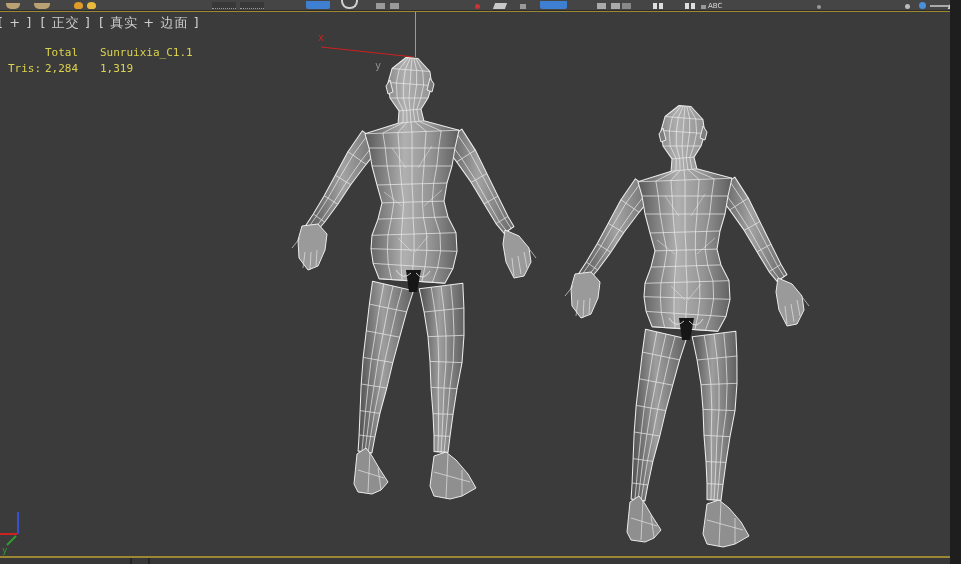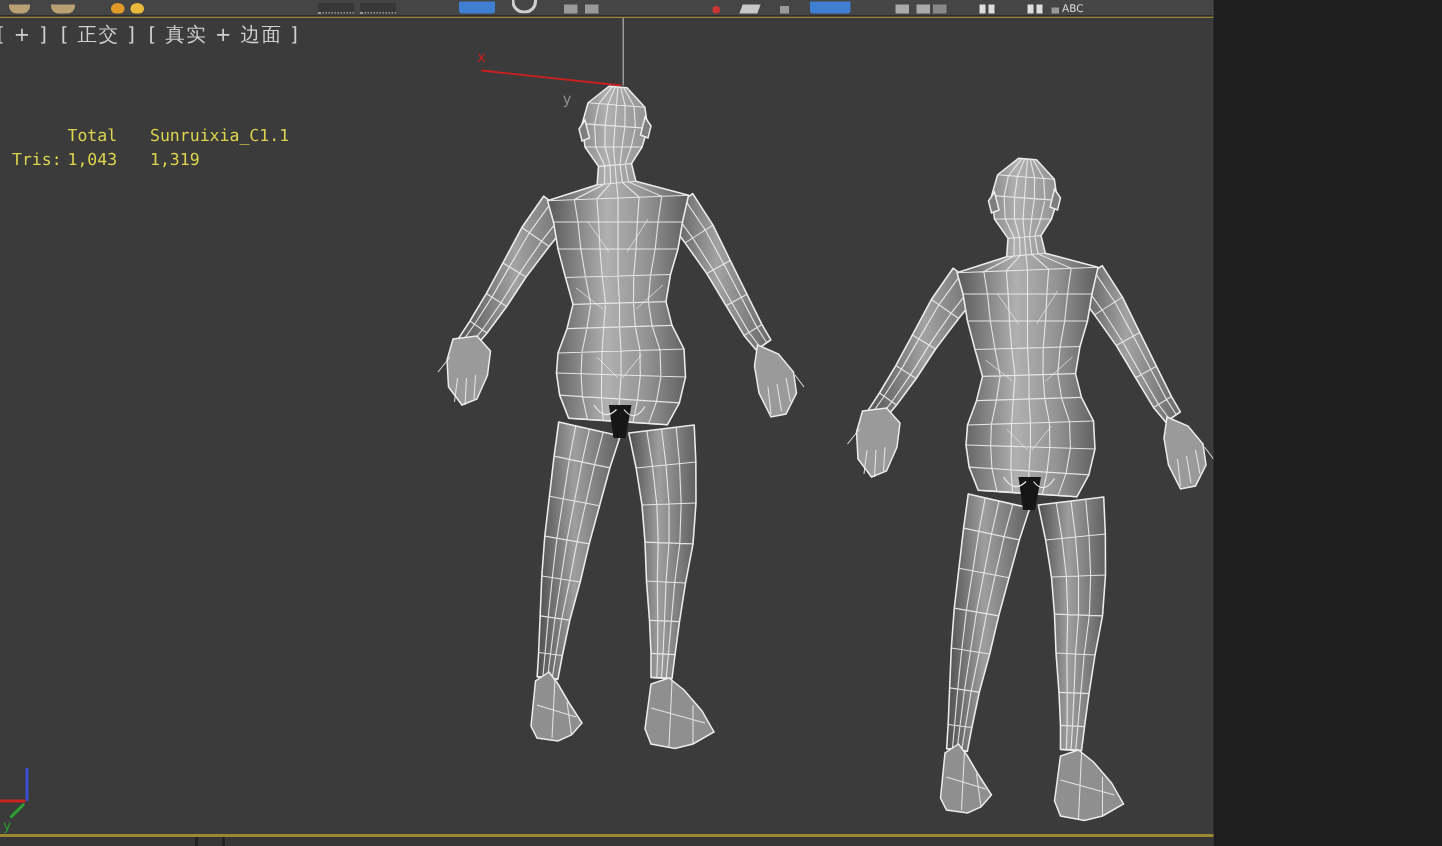--- a/index.html
+++ b/index.html
@@ -1,36 +1,36 @@
 <!DOCTYPE html>
 <html><head>
 <meta charset="utf-8">
 <style>
   html,body{margin:0;padding:0;background:#1e1e1e;}
-  .screen{position:relative;width:809px;height:564px;overflow:hidden;background:#3b3b3b;
+  .screen{position:relative;width:950px;height:564px;overflow:hidden;background:#3b3b3b;
           font-family:"DejaVu Sans",sans-serif;}
   
   .toolbar{position:absolute;top:0;left:0;width:961px;height:10px;background:#454545;
            border-bottom:1px solid #2d2d2d;z-index:6;}
   .frag{position:absolute;bottom:1px;display:block;}
   .frag-text{position:absolute;bottom:0;font-size:7px;line-height:8px;color:#d8d8d8;
              font-family:"DejaVu Sans",sans-serif;letter-spacing:0;}
   
   .vp-border{position:absolute;left:0;width:961px;height:2px;background:#9c8733;z-index:5;}
   .vp-border.top{top:10px;}
   .vp-border.bottom{bottom:6px;}
   
   .bottom-strip{position:absolute;bottom:0;left:0;width:961px;height:6px;background:#373737;z-index:6;}
   .bottom-strip .tick{position:absolute;top:0;width:2px;height:6px;background:#232323;}
   
   .vp-label{position:absolute;top:14px;left:-2px;z-index:3;color:#cfcfcf;font-size:13px;
             letter-spacing:1px;white-space:nowrap;cursor:default;}
   .vp-label span{display:inline-block;margin-right:3px;}
   .stats{position:absolute;top:45px;left:8px;z-index:3;color:#dcd34e;
-         font-family:"DejaVu Sans Mono",monospace;font-size:11px;line-height:16px;margin-top:38px;}
+         font-family:"DejaVu Sans Mono",monospace;font-size:11px;line-height:16px;}
   .stats-grid{display:grid;grid-template-columns:37px 55px auto;}
   .stats-grid span{white-space:nowrap;}
   svg.vpcanvas{position:absolute;top:0;left:0;z-index:1;}
 </style>
 </head>
 <body>
 
 <div class="screen">
 
   <div class="toolbar">
@@ -72,21 +72,21 @@
     <span>[ 正交 ]</span>
     <span>[ 真实 + 边面 ]</span>
   </div>
 
   <div class="stats">
     <div class="stats-grid">
       <span></span>
       <span>Total</span>
       <span>Sunruixia_C1.1</span>
       <span>Tris:</span>
-      <span>1,043</span>
+      <span>2,284</span>
       <span>1,319</span>
     </div>
   </div>
 
   <svg class="vpcanvas" width="961" height="564" viewBox="0 0 961 564">
     <defs>
       <linearGradient id="gBody" x1="0" y1="0" x2="1" y2="0">
         <stop offset="0" stop-color="#585858"></stop>
           <stop offset="0.42" stop-color="#b0b0b0"></stop>
         <stop offset="0.7" stop-color="#949494"></stop>

